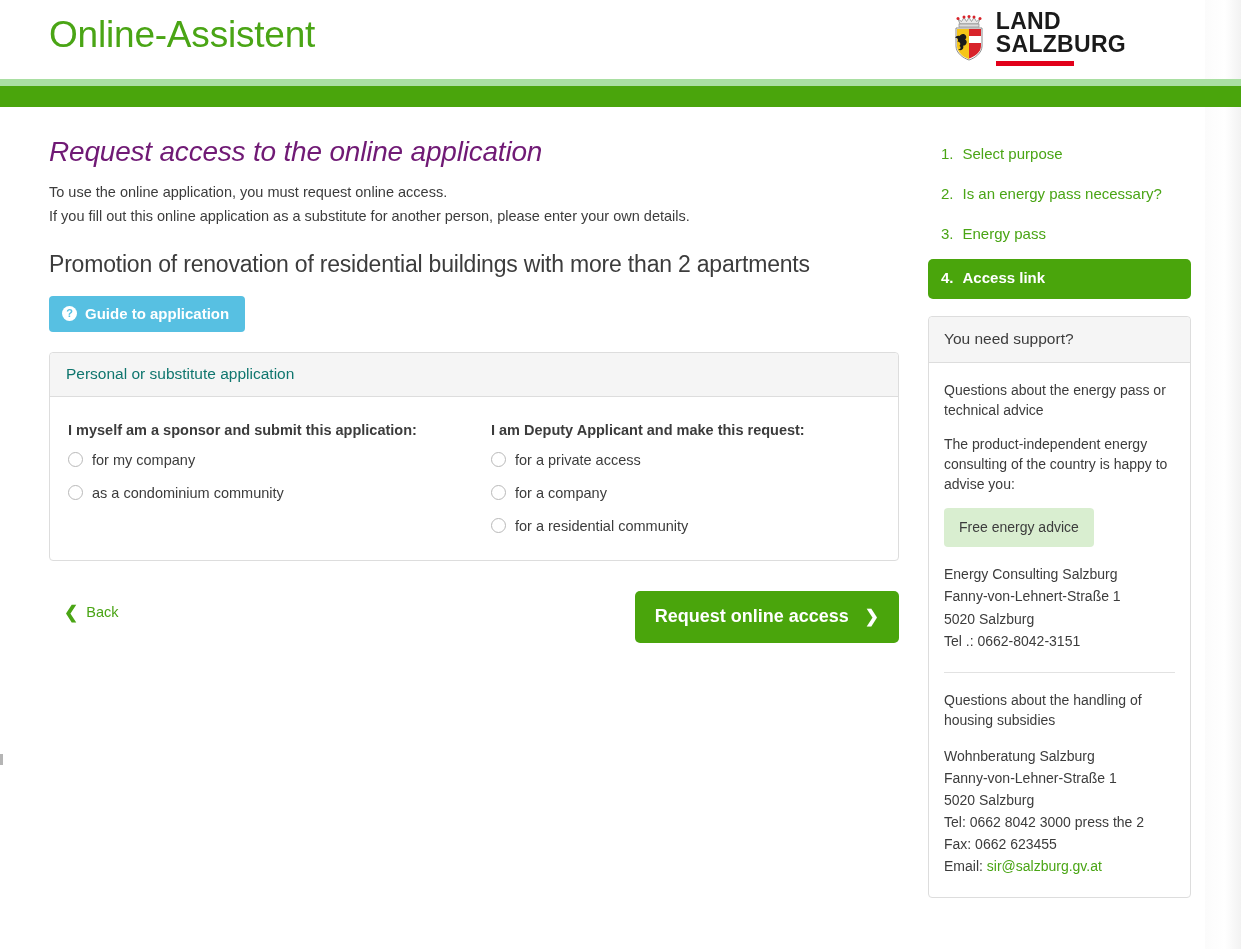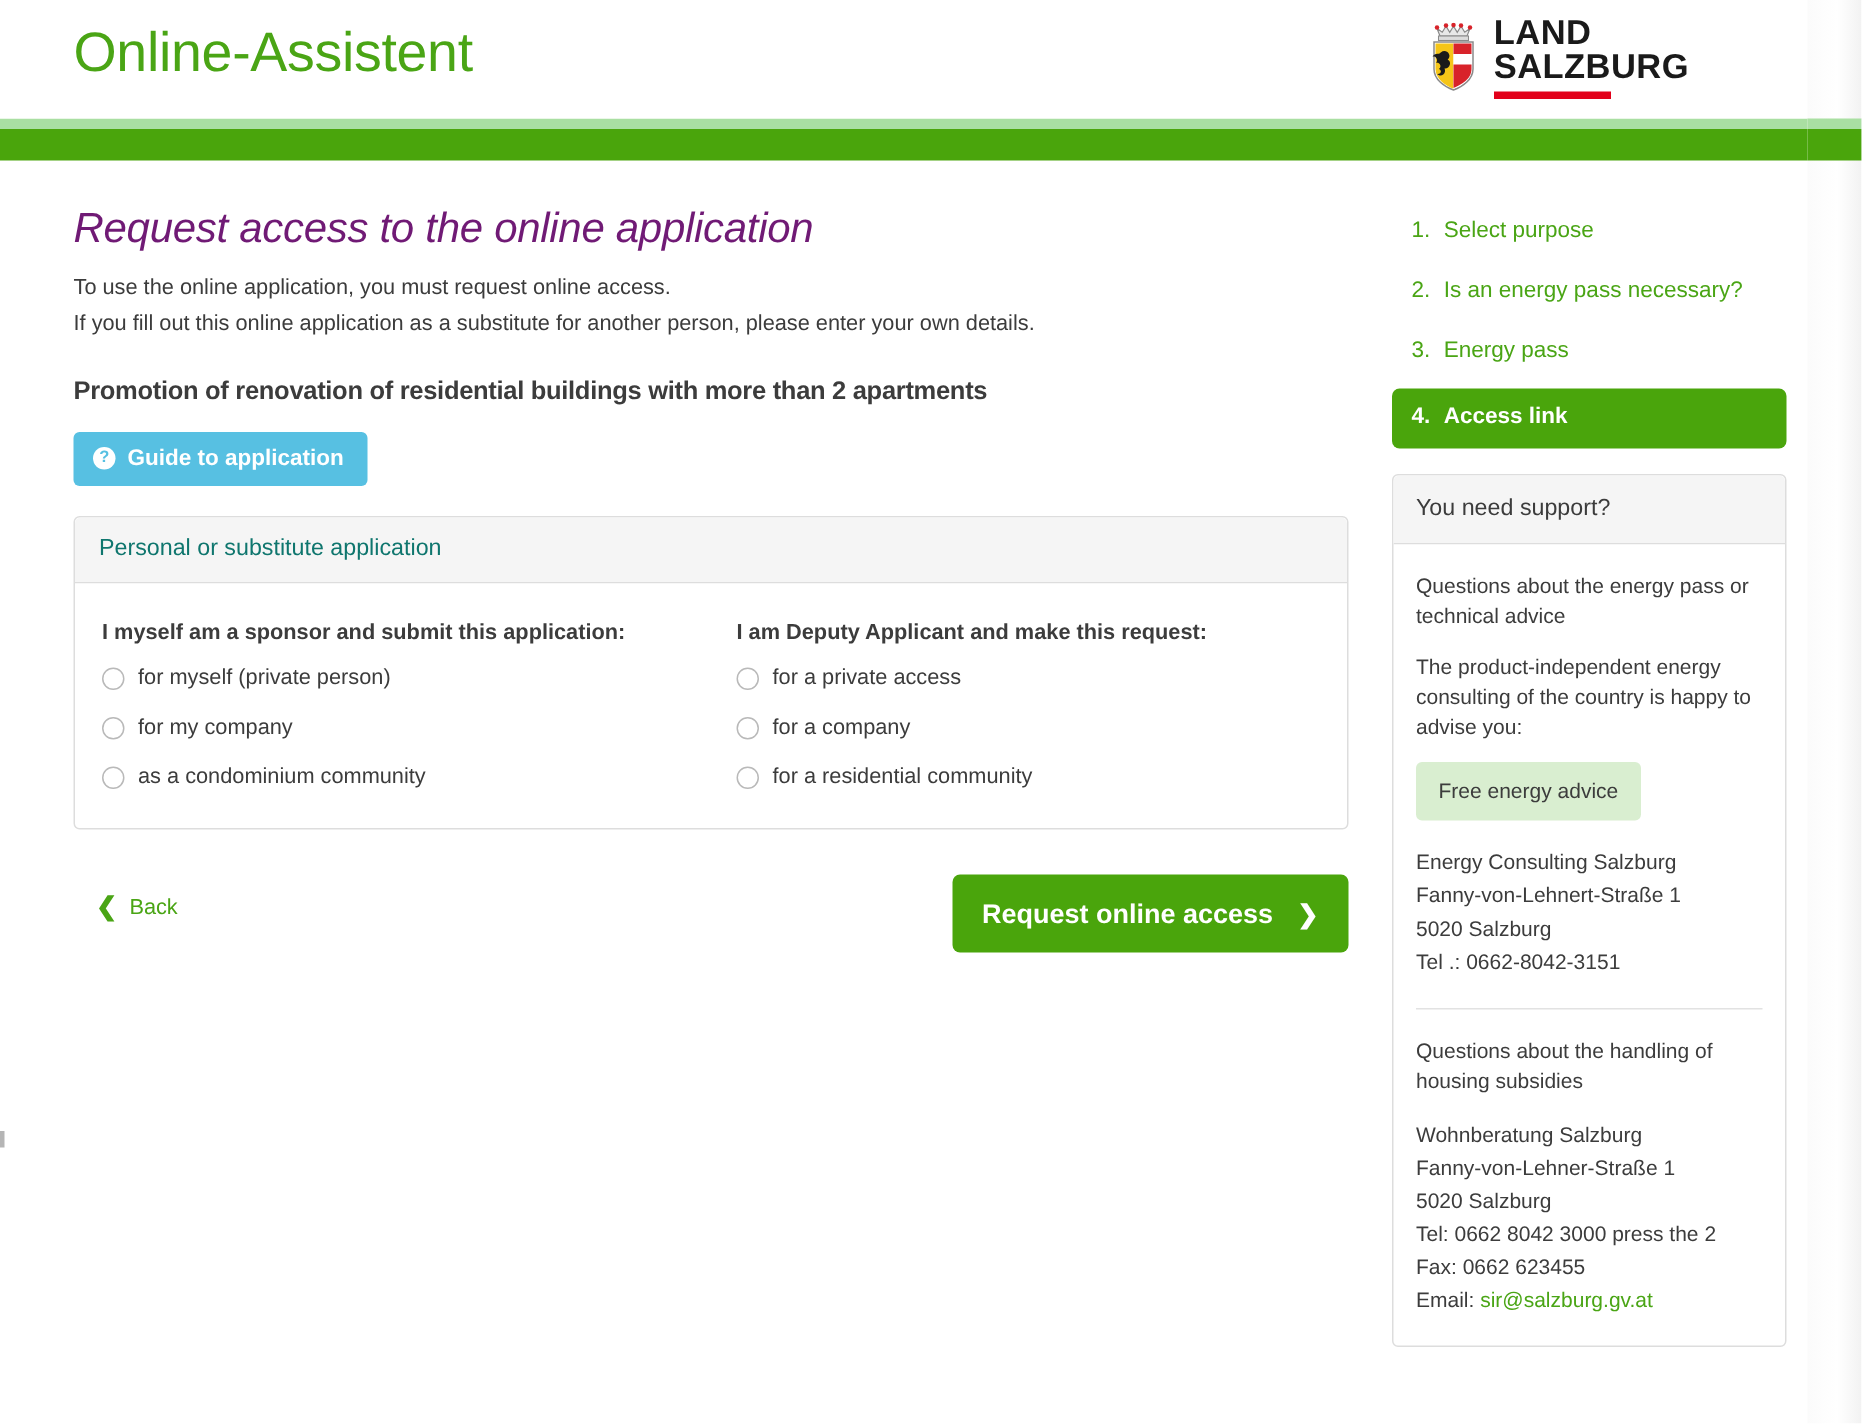--- a/index.html
+++ b/index.html
@@ -107,22 +107,22 @@
     font-style: italic;
   }
   .intro {
     margin-top: 12px;
     font-size: 14.5px;
     line-height: 1.62;
     color: #3c3c3c;
   }
   h2.sub-title {
     margin: 22px 0 0 0;
-    font-size: 17px;
-    font-weight: 700;
+    font-size: 23px;
+    font-weight: 400;
     color: #3c3c3c;
     line-height: 1.24;
     letter-spacing: -0.2px;
   }
 
   .guide-button {
     display: inline-flex;
     align-items: center;
     gap: 8px;
     margin-top: 17px;
@@ -401,24 +401,20 @@
       <span>Guide to application</span>
     </button>
 
     <div class="panel">
       <div class="panel-head">Personal or substitute application</div>
       <div class="panel-body">
 
         <div class="form-col">
           <div class="col-legend">I myself am a sponsor and submit this application:</div>
 
-          <label class="radio-row">
-            <span class="radio-dot"></span>
-            <span class="radio-label">for myself (private person)</span>
-          </label>
 
           <label class="radio-row">
             <span class="radio-dot"></span>
             <span class="radio-label">for my company</span>
           </label>
 
           <label class="radio-row">
             <span class="radio-dot"></span>
             <span class="radio-label">as a condominium community</span>
           </label>

